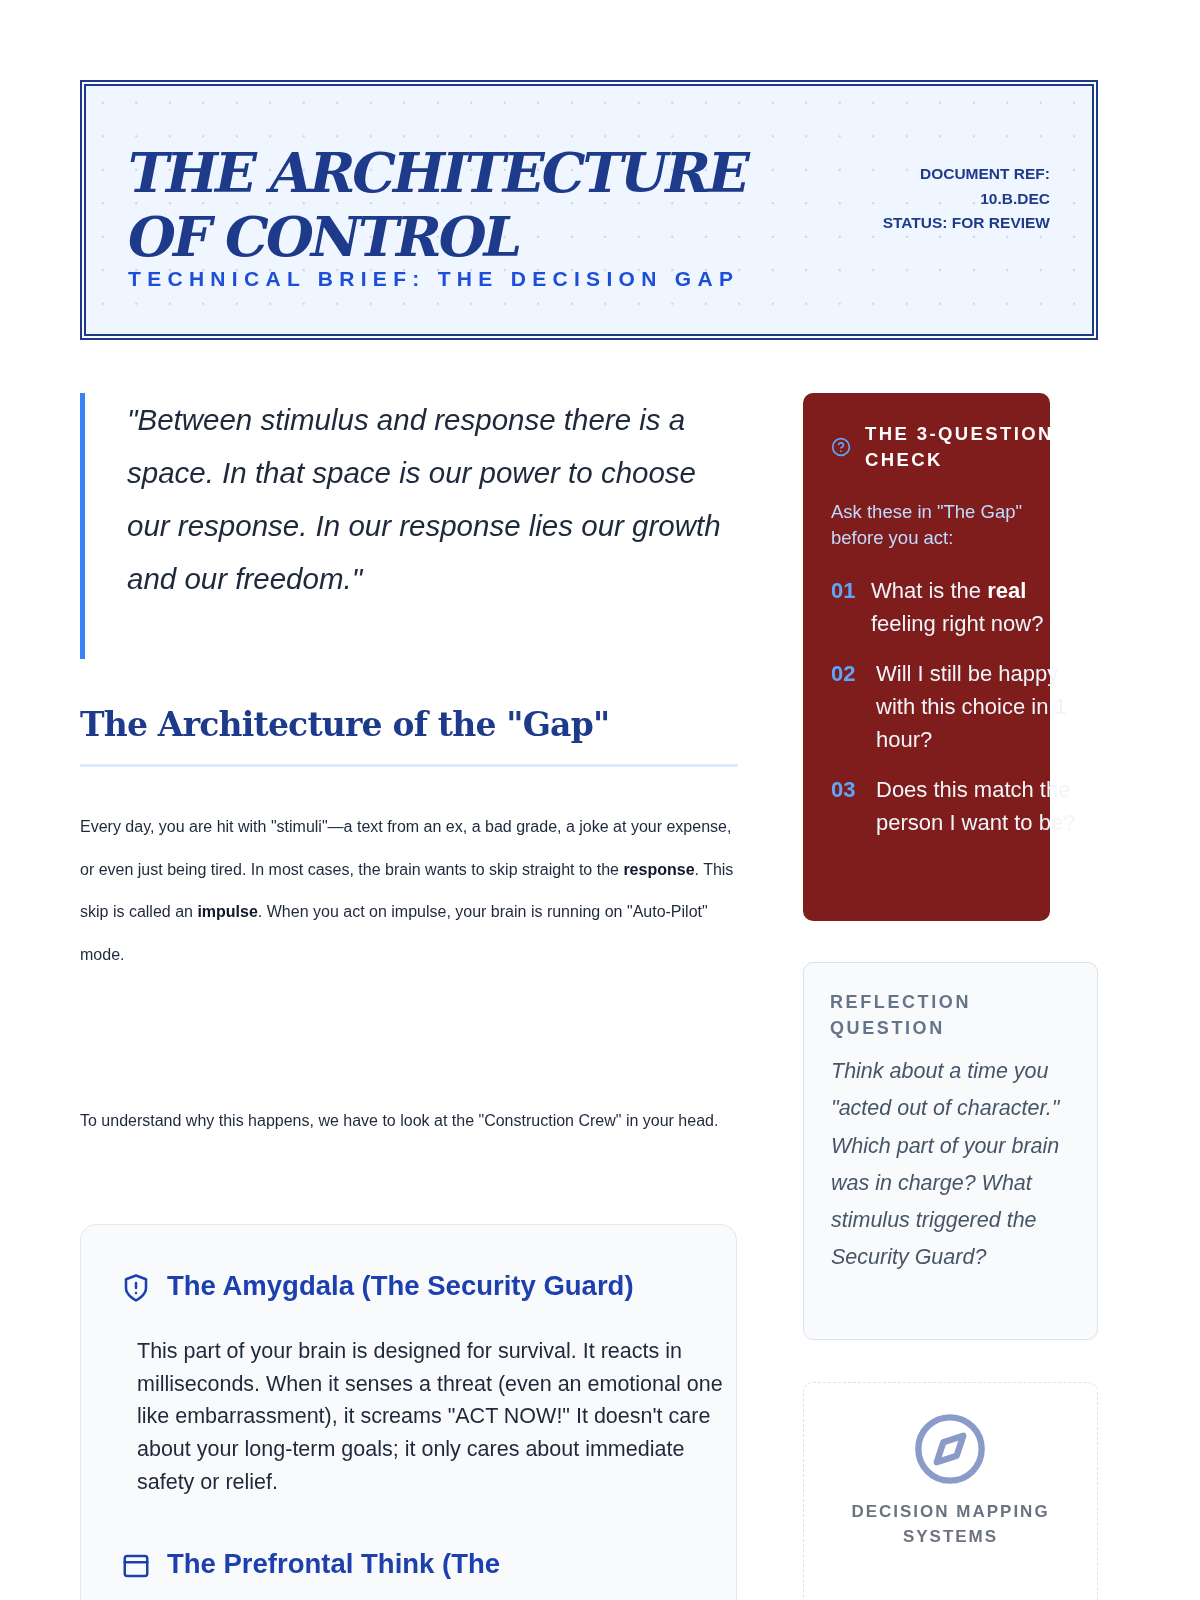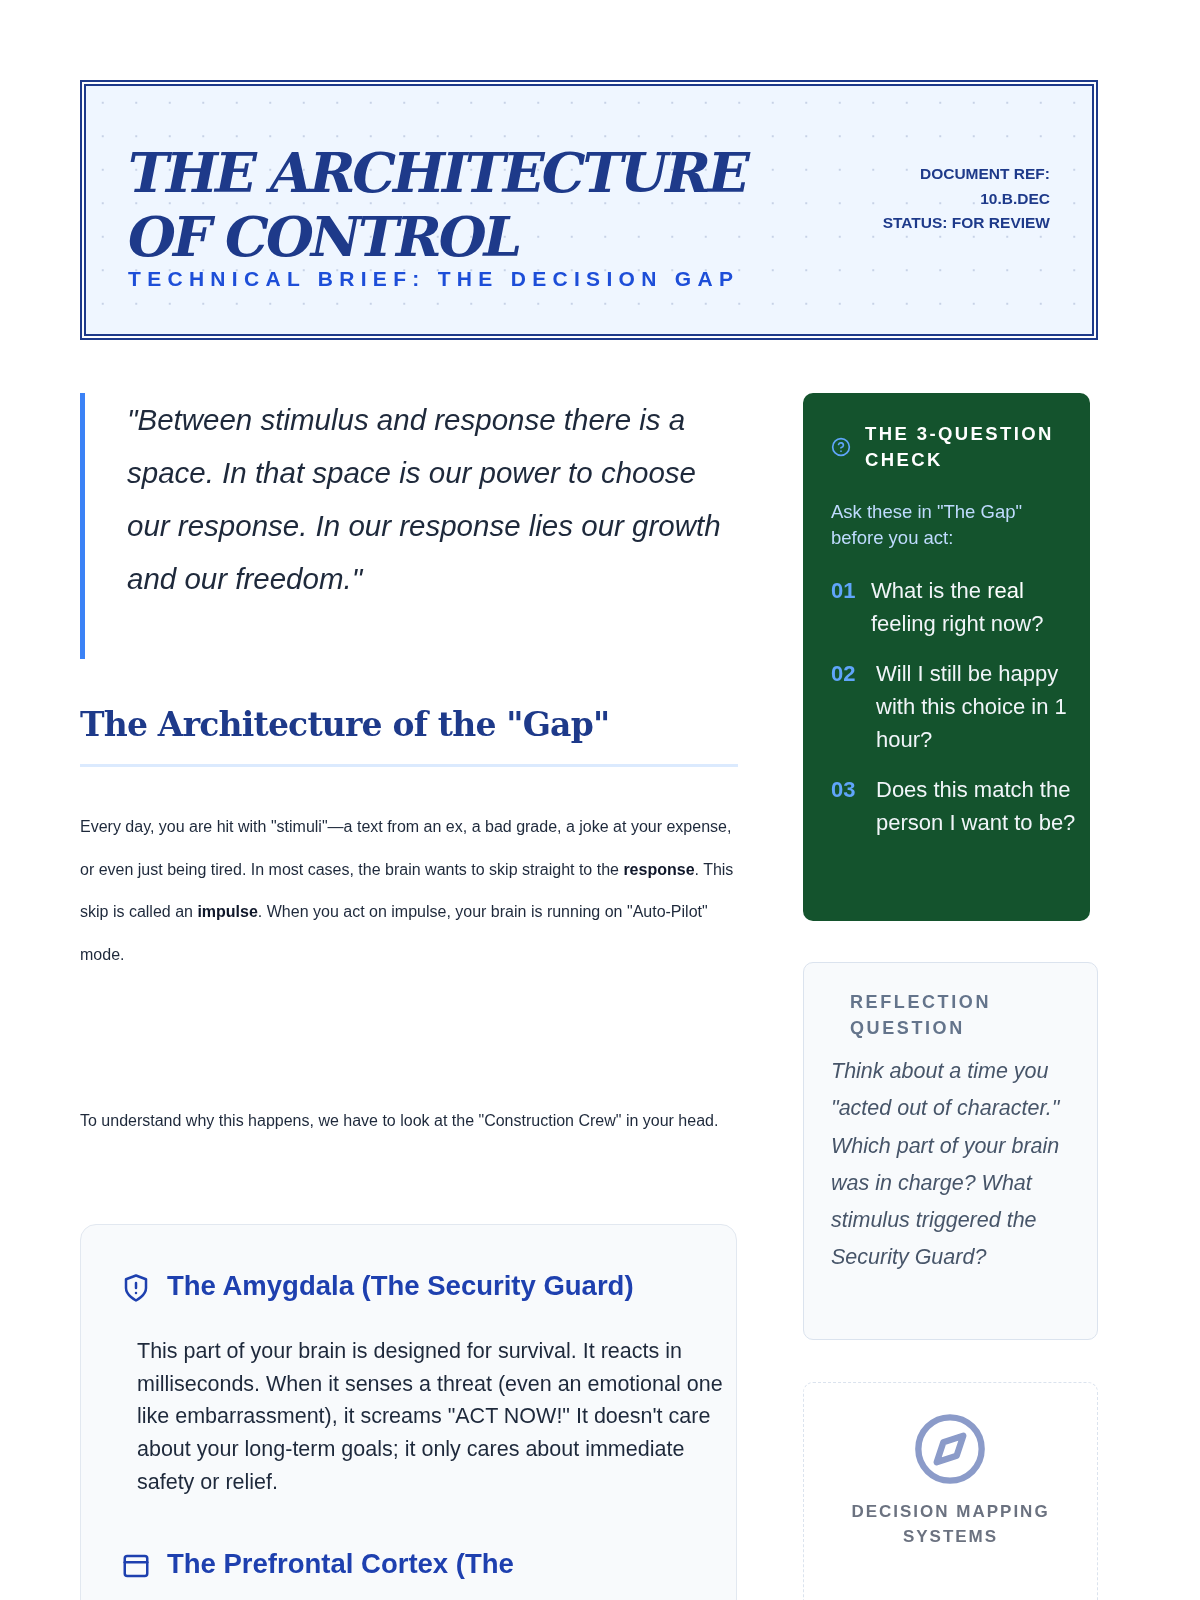--- a/index.html
+++ b/index.html
@@ -76,49 +76,49 @@
   .crew-t1 { top: 44px; }
   .crew-t2 { top: 304px; width: 560px; }
   .crew-t2 .ic { margin-top: 22px; }
   .crew-body {
     position: absolute; left: 56px; top: 110px; width: 590px;
     font-size: 21.5px; line-height: 32.7px; color: #1e293b;
   }
 
   
   .qcheck {
-    position: absolute; left: 803px; top: 393px; width: 287px; height: 528px;
-    background: #14532d; border-radius: 10px; color: #fff;
+    position: absolute; left: 803px; top: 393px; width: 247px; height: 528px;
+    background: #7f1d1d; border-radius: 10px; color: #fff;
   }
   .qcheck-head { position: absolute; left: 28px; top: 28px; display: flex; align-items: center; }
   .qcheck-head .ic { width: 20px; height: 20px; margin-right: 14px; }
   .qcheck-title {
     font-weight: bold; font-size: 18.5px; line-height: 26px; letter-spacing: 2.4px;
     text-transform: uppercase; color: #fff; width: 220px;
   }
   .qcheck-intro {
     position: absolute; left: 28px; top: 106px; width: 240px;
     font-size: 18.5px; line-height: 26px; color: #bfdbfe;
   }
   .qlist { position: absolute; left: 28px; top: 181px; width: 250px; list-style: none; }
   .qitem { display: flex; margin-bottom: 17px; }
   .qnum { font-weight: bold; font-size: 22px; line-height: 33px; color: #60a5fa; width: 40px; flex: none; }
   .qitem:nth-child(2) .qnum, .qitem:nth-child(3) .qnum { width: 45px; }
   .qtext { font-size: 22px; line-height: 33px; color: #f1f5f9; }
-  .qtext b { font-weight: normal; color: #fff; }
+  .qtext b { font-weight: bold; color: #fff; }
 
   
   .reflect {
     position: absolute; left: 803px; top: 962px; width: 295px; height: 378px;
     background: #f8fafc; border: 1.5px solid #dbe3ee; border-radius: 10px;
   }
   .reflect-label {
     position: absolute; left: 26px; top: 26px; width: 200px;
     font-weight: bold; font-size: 18px; line-height: 26px; letter-spacing: 2.6px;
-    color: #64748b; text-transform: uppercase; margin-left: 20px;
+    color: #64748b; text-transform: uppercase;
   }
   .reflect-text {
     position: absolute; left: 27px; top: 90px; width: 250px;
     font-style: italic; font-size: 21.5px; line-height: 37.3px; color: #475569;
   }
 
   
   .mapping {
     position: absolute; left: 803px; top: 1382px; width: 295px; height: 260px;
     border: 1.5px dashed #dbe3ee; border-radius: 10px; background: #fff;
@@ -164,21 +164,21 @@
       <line x1="12" y1="16" x2="12.01" y2="16"></line>
     </svg>
     <span>The Amygdala (The Security Guard)</span>
   </div>
   <p class="crew-body">This part of your brain is designed for survival. It reacts in milliseconds. When it senses a threat (even an emotional one like embarrassment), it screams "ACT NOW!" It doesn't care about your long-term goals; it only cares about immediate safety or relief.</p>
   <div class="crew-item-title crew-t2">
     <svg class="ic" viewBox="0 0 24 24" fill="none" stroke="#1e40af" stroke-width="2" stroke-linecap="round" stroke-linejoin="round">
       <rect x="3" y="4" width="18" height="16" rx="2"></rect>
       <line x1="3" y1="9" x2="21" y2="9"></line>
     </svg>
-    <span>The Prefrontal Cortex (The</span>
+    <span>The Prefrontal Think (The</span>
   </div>
 </div>
 
 <aside class="qcheck">
   <div class="qcheck-head">
     <svg class="ic" viewBox="0 0 24 24" fill="none" stroke="#60a5fa" stroke-width="2" stroke-linecap="round" stroke-linejoin="round">
       <circle cx="12" cy="12" r="10"></circle>
       <path d="M9.1 9a3 3 0 0 1 5.8 1c0 2-3 3-3 3"></path>
       <line x1="12" y1="17" x2="12.01" y2="17"></line>
     </svg>

